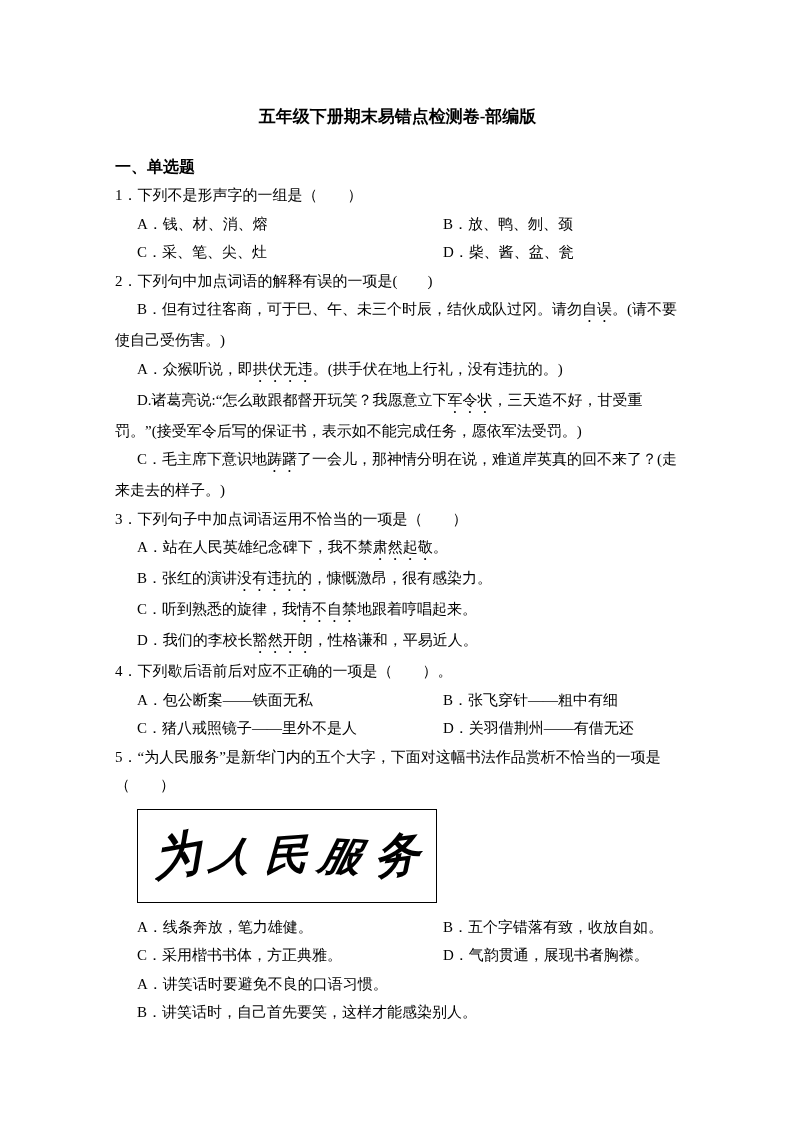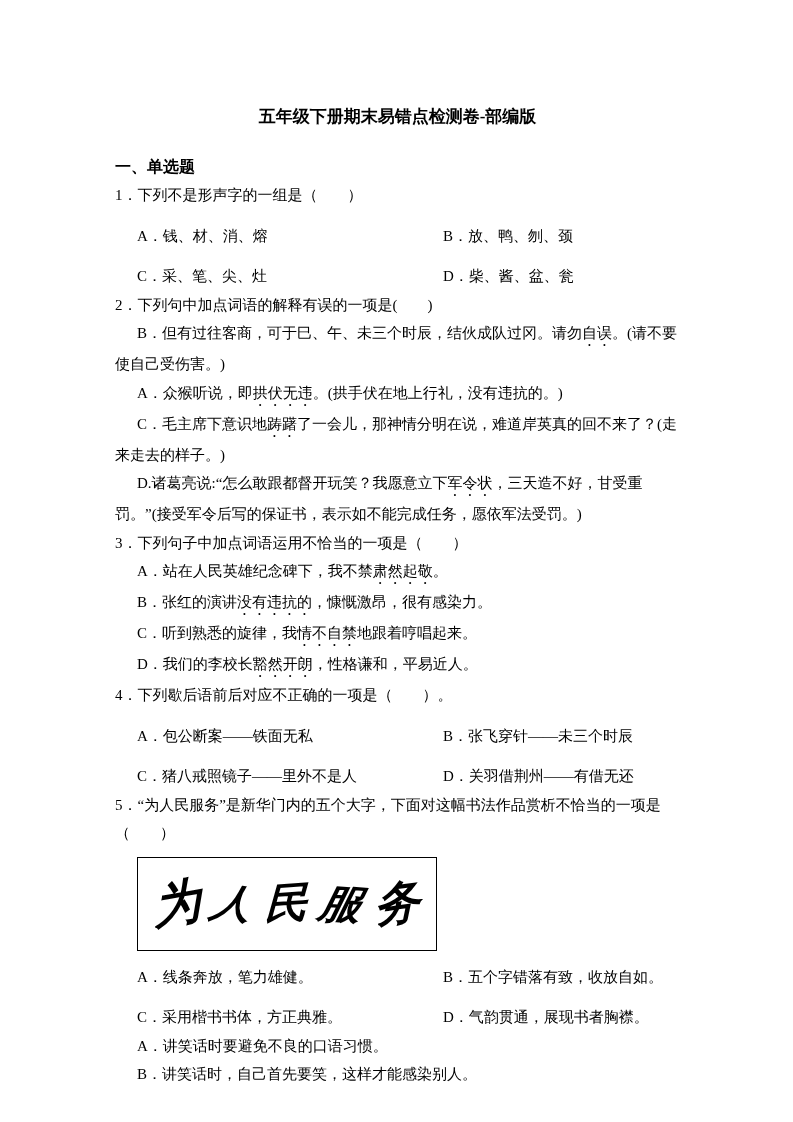--- a/index.html
+++ b/index.html
@@ -20,21 +20,21 @@
     margin-bottom: 20px;
   }
   .section {
     font-size: 16px;
     font-weight: bold;
     line-height: 29px;
   }
   p { line-height: 28.5px; }
   .stem { text-indent: 0; }
   .option { text-indent: 22px; }
-  .optrow { display: flex; line-height: 28.5px; margin-top: 12px; }
+  .optrow { display: flex; line-height: 28.5px; }
   .optrow .col-left { width: 328px; padding-left: 22px; }
   .optrow .col-right { flex: 1; }
   .dot {
     -webkit-text-emphasis: filled dot;
     -webkit-text-emphasis-position: under;
     text-emphasis: filled dot;
     text-emphasis-position: under left;
   }
   .cal-box {
     width: 300px;
@@ -75,33 +75,33 @@
     <span class="col-right">B．放、鸭、刎、颈</span>
   </div>
   <div class="optrow">
     <span class="col-left">C．采、笔、尖、灶</span>
     <span class="col-right">D．柴、酱、盆、瓮</span>
   </div>
 
   <p class="stem">2．下列句中加点词语的解释有误的一项是(　　)</p>
   <p class="option"><span>B．但有过往客商，可于巳、午、未三个时辰，结伙成队过冈。请勿</span><span class="dot">自误</span><span>。(请不要使自己受伤害。)</span></p>
   <p class="option"><span>A．众猴听说，即</span><span class="dot">拱伏无违</span><span>。(拱手伏在地上行礼，没有违抗的。)</span></p>
+  <p class="option"><span>D.诸葛亮说:“怎么敢跟都督开玩笑？我愿意立下</span><span class="dot">军令状</span><span>，三天造不好，甘受重罚。”(接受军令后写的保证书，表示如不能完成任务，愿依军法受罚。)</span></p>
   <p class="option"><span>C．毛主席下意识地</span><span class="dot">踌躇</span><span>了一会儿，那神情分明在说，难道岸英真的回不来了？(走来走去的样子。)</span></p>
-  <p class="option"><span>D.诸葛亮说:“怎么敢跟都督开玩笑？我愿意立下</span><span class="dot">军令状</span><span>，三天造不好，甘受重罚。”(接受军令后写的保证书，表示如不能完成任务，愿依军法受罚。)</span></p>
 
   <p class="stem">3．下列句子中加点词语运用不恰当的一项是（　　）</p>
   <p class="option"><span>A．站在人民英雄纪念碑下，我不禁</span><span class="dot">肃然起敬</span><span>。</span></p>
   <p class="option"><span>B．张红的演讲</span><span class="dot">没有违抗的</span><span>，慷慨激昂，很有感染力。</span></p>
   <p class="option"><span>C．听到熟悉的旋律，我</span><span class="dot">情不自禁</span><span>地跟着哼唱起来。</span></p>
   <p class="option"><span>D．我们的李校长</span><span class="dot">豁然开朗</span><span>，性格谦和，平易近人。</span></p>
 
   <p class="stem">4．下列歇后语前后对应不正确的一项是（　　）。</p>
   <div class="optrow">
     <span class="col-left">A．包公断案——铁面无私</span>
-    <span class="col-right">B．张飞穿针——未三个时辰</span>
+    <span class="col-right">B．张飞穿针——粗中有细</span>
   </div>
   <div class="optrow">
     <span class="col-left">C．猪八戒照镜子——里外不是人</span>
     <span class="col-right">D．关羽借荆州——有借无还</span>
   </div>
 
   <p class="stem">5．“为人民服务”是新华门内的五个大字，下面对这幅书法作品赏析不恰当的一项是（　　）</p>
   <div class="cal-box">
       <span>为</span>
       <span>人</span>

